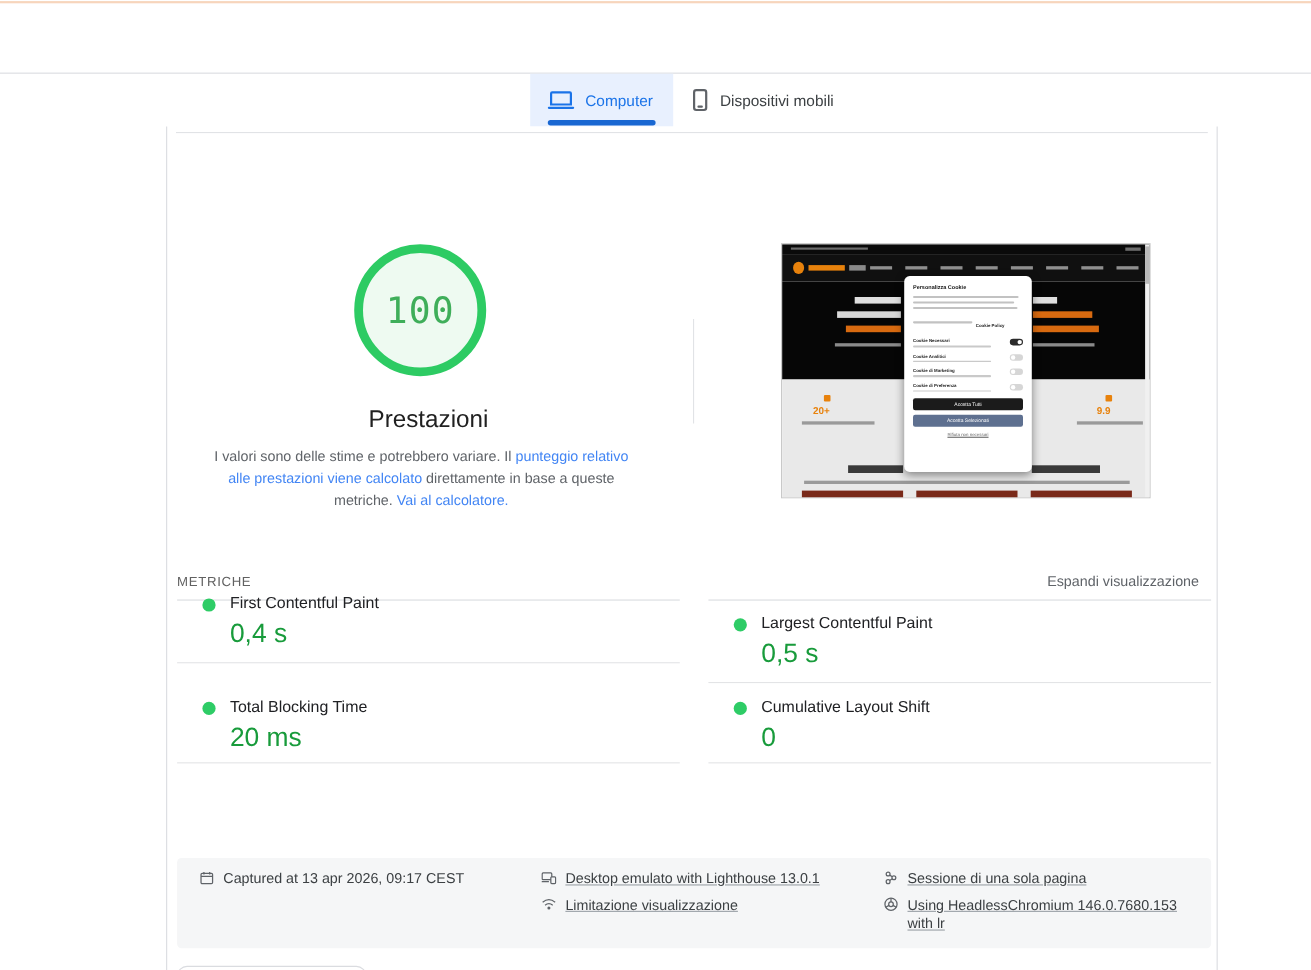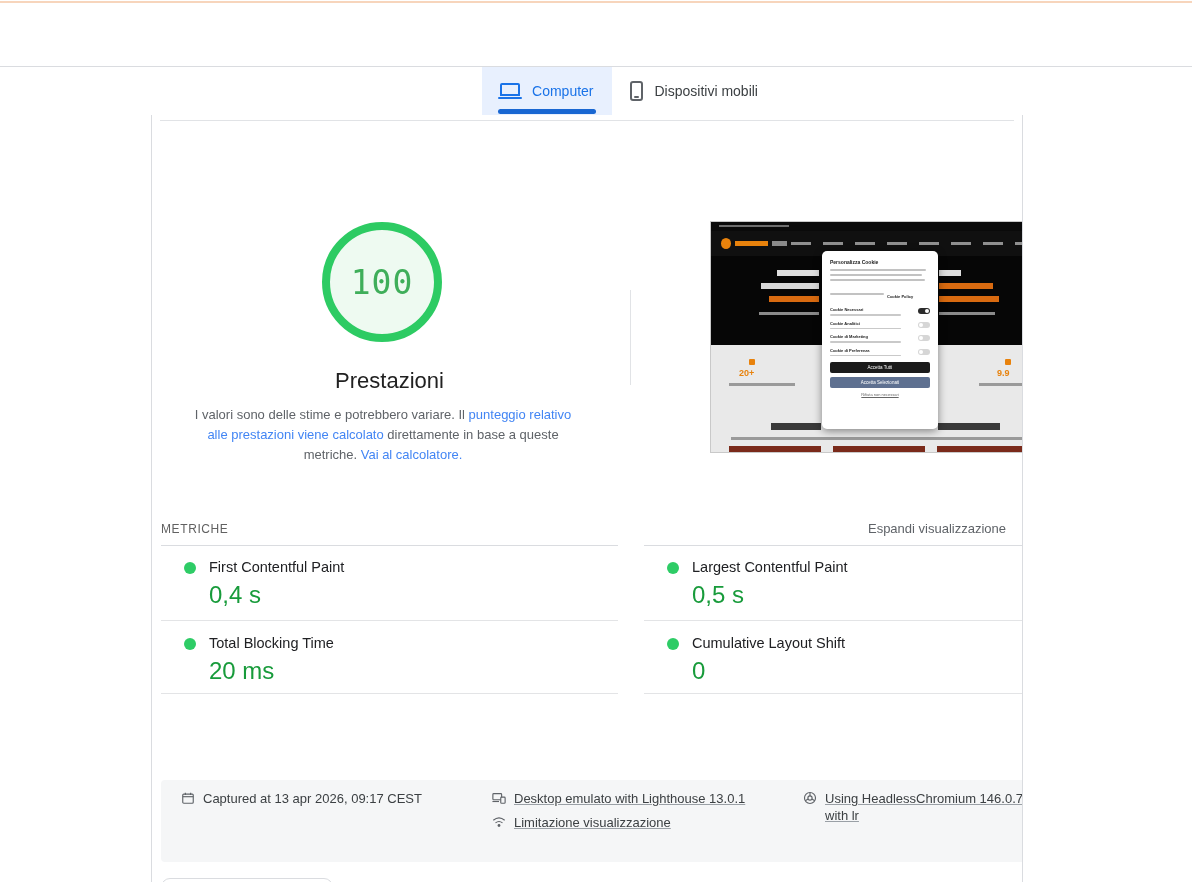--- a/index.html
+++ b/index.html
@@ -15,21 +15,21 @@
   .tab { display:flex; align-items:center; gap:12px; padding:0 18px; height:48px; font-size:14px; color:#3c4043; cursor:pointer; position:relative; }
   .tab.active { background:#e8f0fe; color:#1a73e8; }
   .tab .underline { display:none; }
   .tab.active .underline { display:block; position:absolute; bottom:1px; left:16px; right:16px; height:5px; border-radius:5px; background:#1967d2; }
   .phone-icon { width:13px; height:20px; border:2px solid #5f6368; border-radius:3px; position:relative; }
   .phone-icon::after { content:""; position:absolute; left:2px; right:2px; bottom:1px; height:2px; background:#5f6368; border-radius:1px; }
   .laptop-icon { width:20px; height:13px; border:2px solid #1a73e8; border-radius:2px 2px 0 0; position:relative; margin-bottom:3px; }
   .laptop-icon::after { content:""; position:absolute; left:-4px; right:-4px; bottom:-5px; height:2px; background:#1a73e8; border-radius:1px; }
 
   
-  .report { position:absolute; left:151px; top:115px; width:872px; height:767px; border-left:1px solid #dadce0; border-right:1px solid #dadce0; background:#fff; overflow:hidden; }
+  .report { position:absolute; left:151px; top:115px; width:956px; height:767px; border-left:1px solid #dadce0; border-right:1px solid #dadce0; background:#fff; overflow:hidden; }
   .report-top-divider { position:absolute; top:5px; left:8px; right:8px; height:1px; background:#e1e3e6; }
 
   
   .gauge { position:absolute; left:170px; top:107px; width:120px; height:120px; border-radius:50%; border:8px solid #2dcb63; background:#eefaf1; display:flex; align-items:center; justify-content:center; }
   .gauge-score { font-family:"DejaVu Sans Mono", monospace; font-size:33px; color:#3fae5a; letter-spacing:1px; }
   .score-title { position:absolute; top:253px; left:9px; width:457px; text-align:center; font-size:22px; color:#212121; }
   .score-desc { position:absolute; top:290px; left:32px; width:398px; text-align:center; font-size:13px; line-height:20px; color:#5f6368; }
   .score-desc a { color:#4285f4; text-decoration:none; cursor:pointer; }
 
   .legend { position:absolute; top:370px; left:9px; width:457px; display:flex; justify-content:center; align-items:center; gap:46px; font-size:13px; color:#3c4043; }
@@ -199,21 +199,21 @@
       <div class="tm-reject">Rifiuta non necessari</div>
     </div>
     <div class="t-scrollbar"></div>
   </div>
 
   <div class="metrics-label">METRICHE</div>
   <div class="expand-link">Espandi visualizzazione</div>
   <div class="col-divider cd-left"></div>
   <div class="col-divider cd-right"></div>
 
-  <div class="metric" style="left:9px; top:430px;">
+  <div class="metric" style="left:9px; top:412px;">
     <span class="metric-dot"></span>
     <span class="metric-name">First Contentful Paint</span>
     <span class="metric-value">0,4 s</span>
   </div>
   <div class="metric" style="left:492px; top:430px;">
     <span class="metric-dot"></span>
     <span class="metric-name">Largest Contentful Paint</span>
     <span class="metric-value">0,5 s</span>
   </div>
   <div class="metric" style="left:9px; top:506px; height:73px;">
@@ -251,20 +251,30 @@
       <div class="meta-item">
         <svg width="14" height="14" viewBox="0 0 16 16">
             <path d="M1.5 6 Q8 0.5 14.5 6" fill="none" stroke="#5f6368" stroke-width="1.3"></path>
             <path d="M4 9 Q8 5.8 12 9" fill="none" stroke="#5f6368" stroke-width="1.3"></path>
             <circle cx="8" cy="12" r="1.6" fill="#5f6368"></circle>
           </svg>
         <span class="linked">Limitazione visualizzazione</span>
       </div>
     </div>
     <div class="meta-col c3">
+      <div class="meta-item">
+        <svg width="14" height="14" viewBox="0 0 16 16">
+            <circle cx="5" cy="4" r="2" fill="none" stroke="#5f6368" stroke-width="1.3"></circle>
+            <circle cx="11" cy="8" r="2" fill="none" stroke="#5f6368" stroke-width="1.3"></circle>
+            <circle cx="5" cy="12" r="2" fill="none" stroke="#5f6368" stroke-width="1.3"></circle>
+            <line x1="6.6" y1="5.2" x2="9.4" y2="7" stroke="#5f6368" stroke-width="1.3"></line>
+            <line x1="9.4" y1="9" x2="6.6" y2="10.8" stroke="#5f6368" stroke-width="1.3"></line>
+          </svg>
+        <span class="linked">Sessione di una sola pagina</span>
+      </div>
       <div class="meta-item">
         <svg width="14" height="14" viewBox="0 0 16 16">
             <circle cx="8" cy="8" r="6.3" fill="none" stroke="#5f6368" stroke-width="1.3"></circle>
             <circle cx="8" cy="8" r="2.4" fill="none" stroke="#5f6368" stroke-width="1.3"></circle>
             <line x1="8" y1="1.7" x2="8" y2="5.6" stroke="#5f6368" stroke-width="1.3" transform="rotate(120 8 8)"></line>
             <line x1="8" y1="1.7" x2="8" y2="5.6" stroke="#5f6368" stroke-width="1.3" transform="rotate(240 8 8)"></line>
             <line x1="8" y1="1.7" x2="8" y2="5.6" stroke="#5f6368" stroke-width="1.3"></line>
           </svg>
         <span class="linked">Using HeadlessChromium 146.0.7680.153 with lr</span>
       </div>

